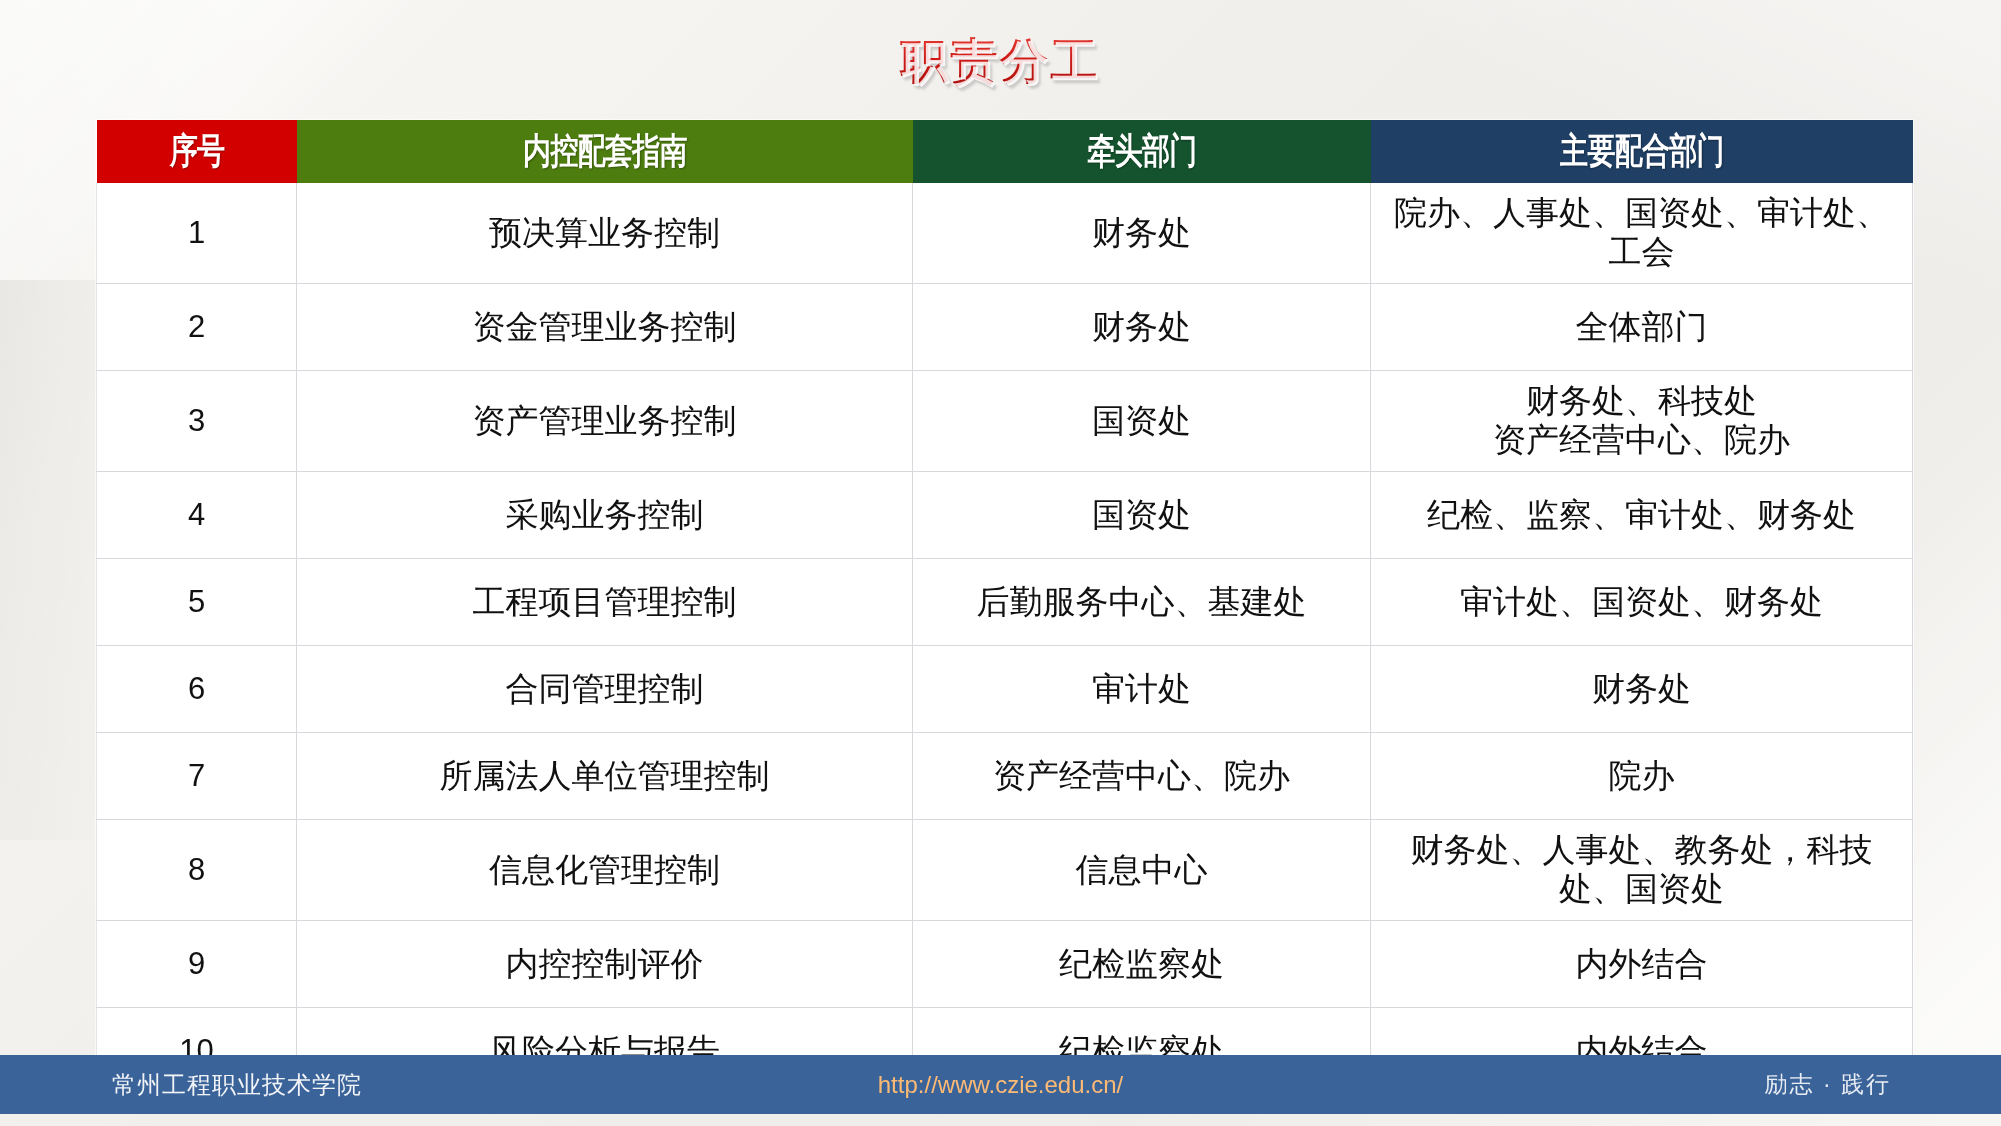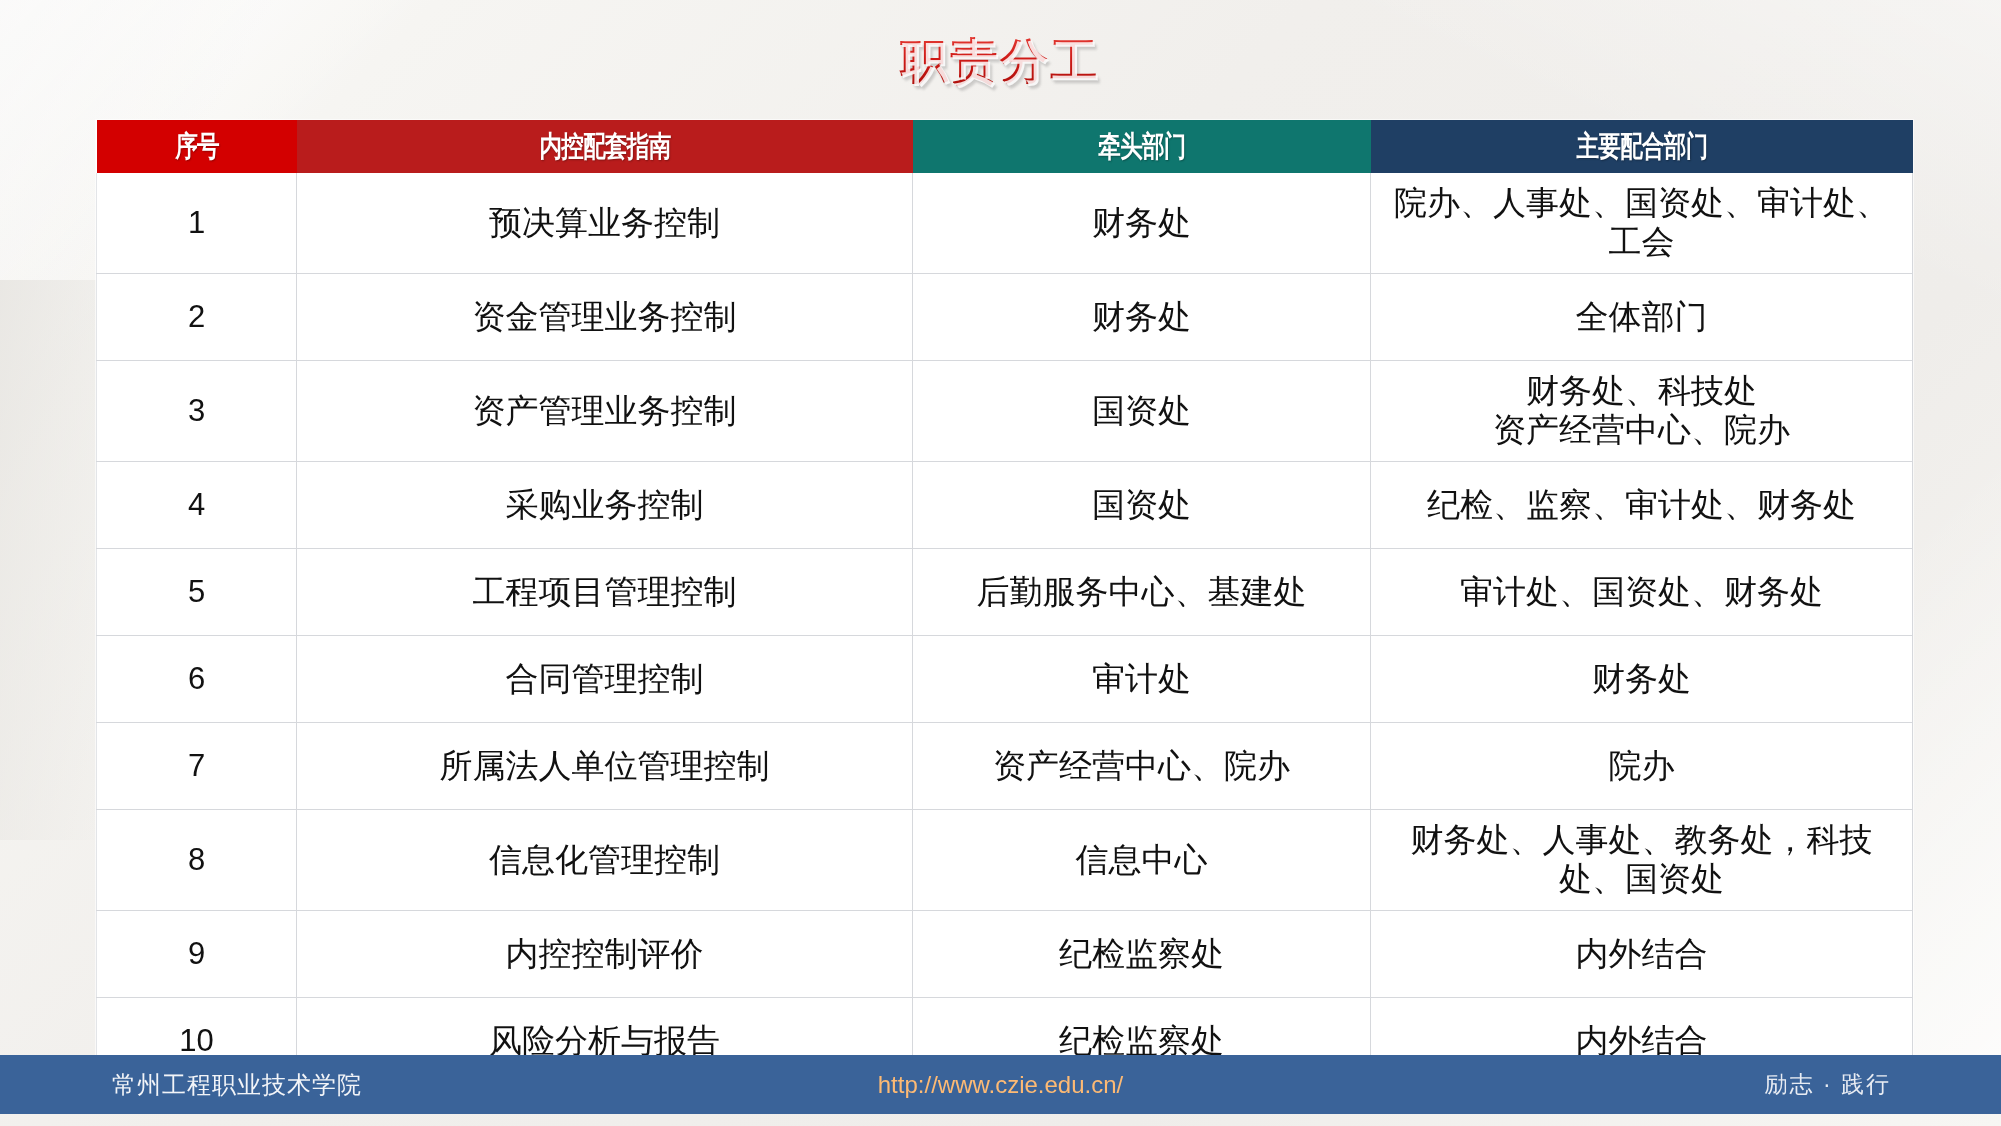--- a/index.html
+++ b/index.html
@@ -77,34 +77,34 @@
     table-layout: fixed;
     background: #ffffff;
     box-shadow: 0 0 0 1px rgba(255,255,255,0.6);
   }
   table.resp-table col.c1 { width: 200px; }
   table.resp-table col.c2 { width: 616px; }
   table.resp-table col.c3 { width: 458px; }
   table.resp-table col.c4 { width: 542px; }
 
   thead th {
-    height: 53px;
+    height: 63px;
     padding: 0 6px;
-    font-size: 29px;
+    font-size: 36px;
     font-weight: bold;
     color: #ffffff;
     letter-spacing: -1px;
     text-align: center;
     vertical-align: middle;
     border: none;
     text-shadow: 1px 1px 2px rgba(0,0,0,0.30);
   }
   th.h-no    { background: #d30000; }
-  th.h-guide { background: #b91c1c; }
-  th.h-lead  { background: #0f766e; }
+  th.h-guide { background: #4d7c0f; }
+  th.h-lead  { background: #14532d; }
   th.h-coop  { background: #1f3f64; }
 
   
   .hdr-txt {
     display: inline-block;
     transform: scaleX(0.78);
     transform-origin: center;
     white-space: nowrap;
   }
 

